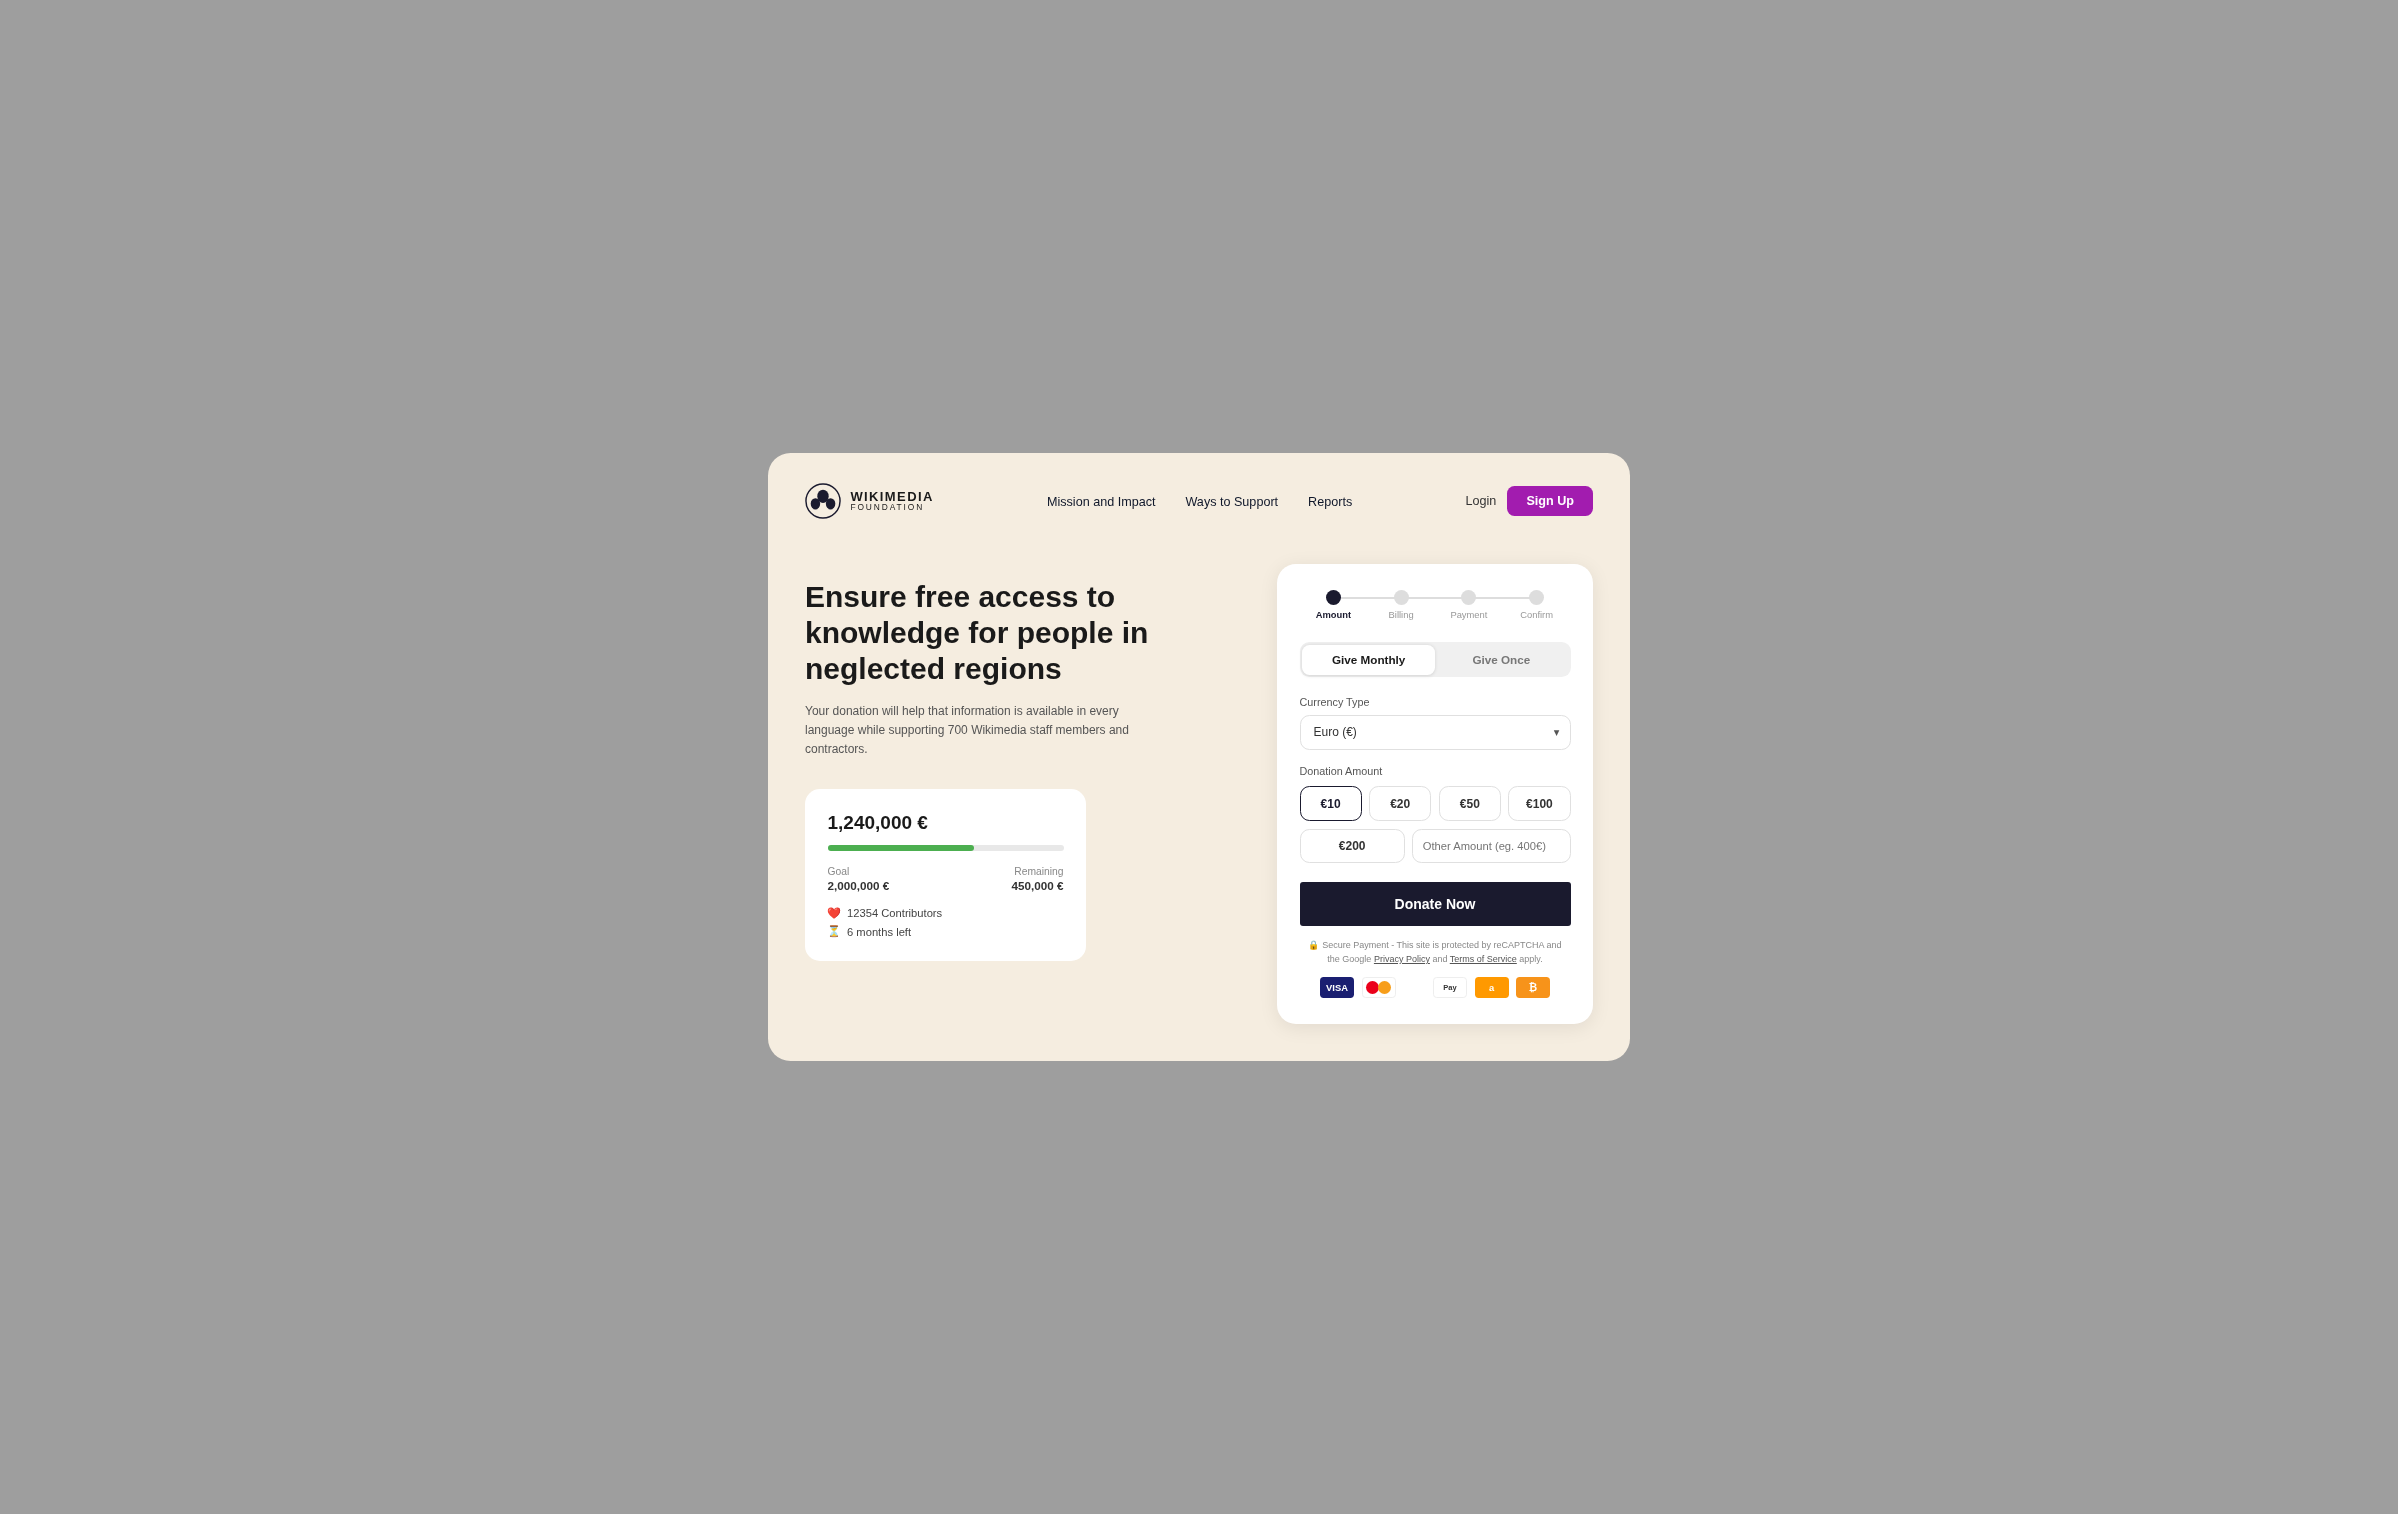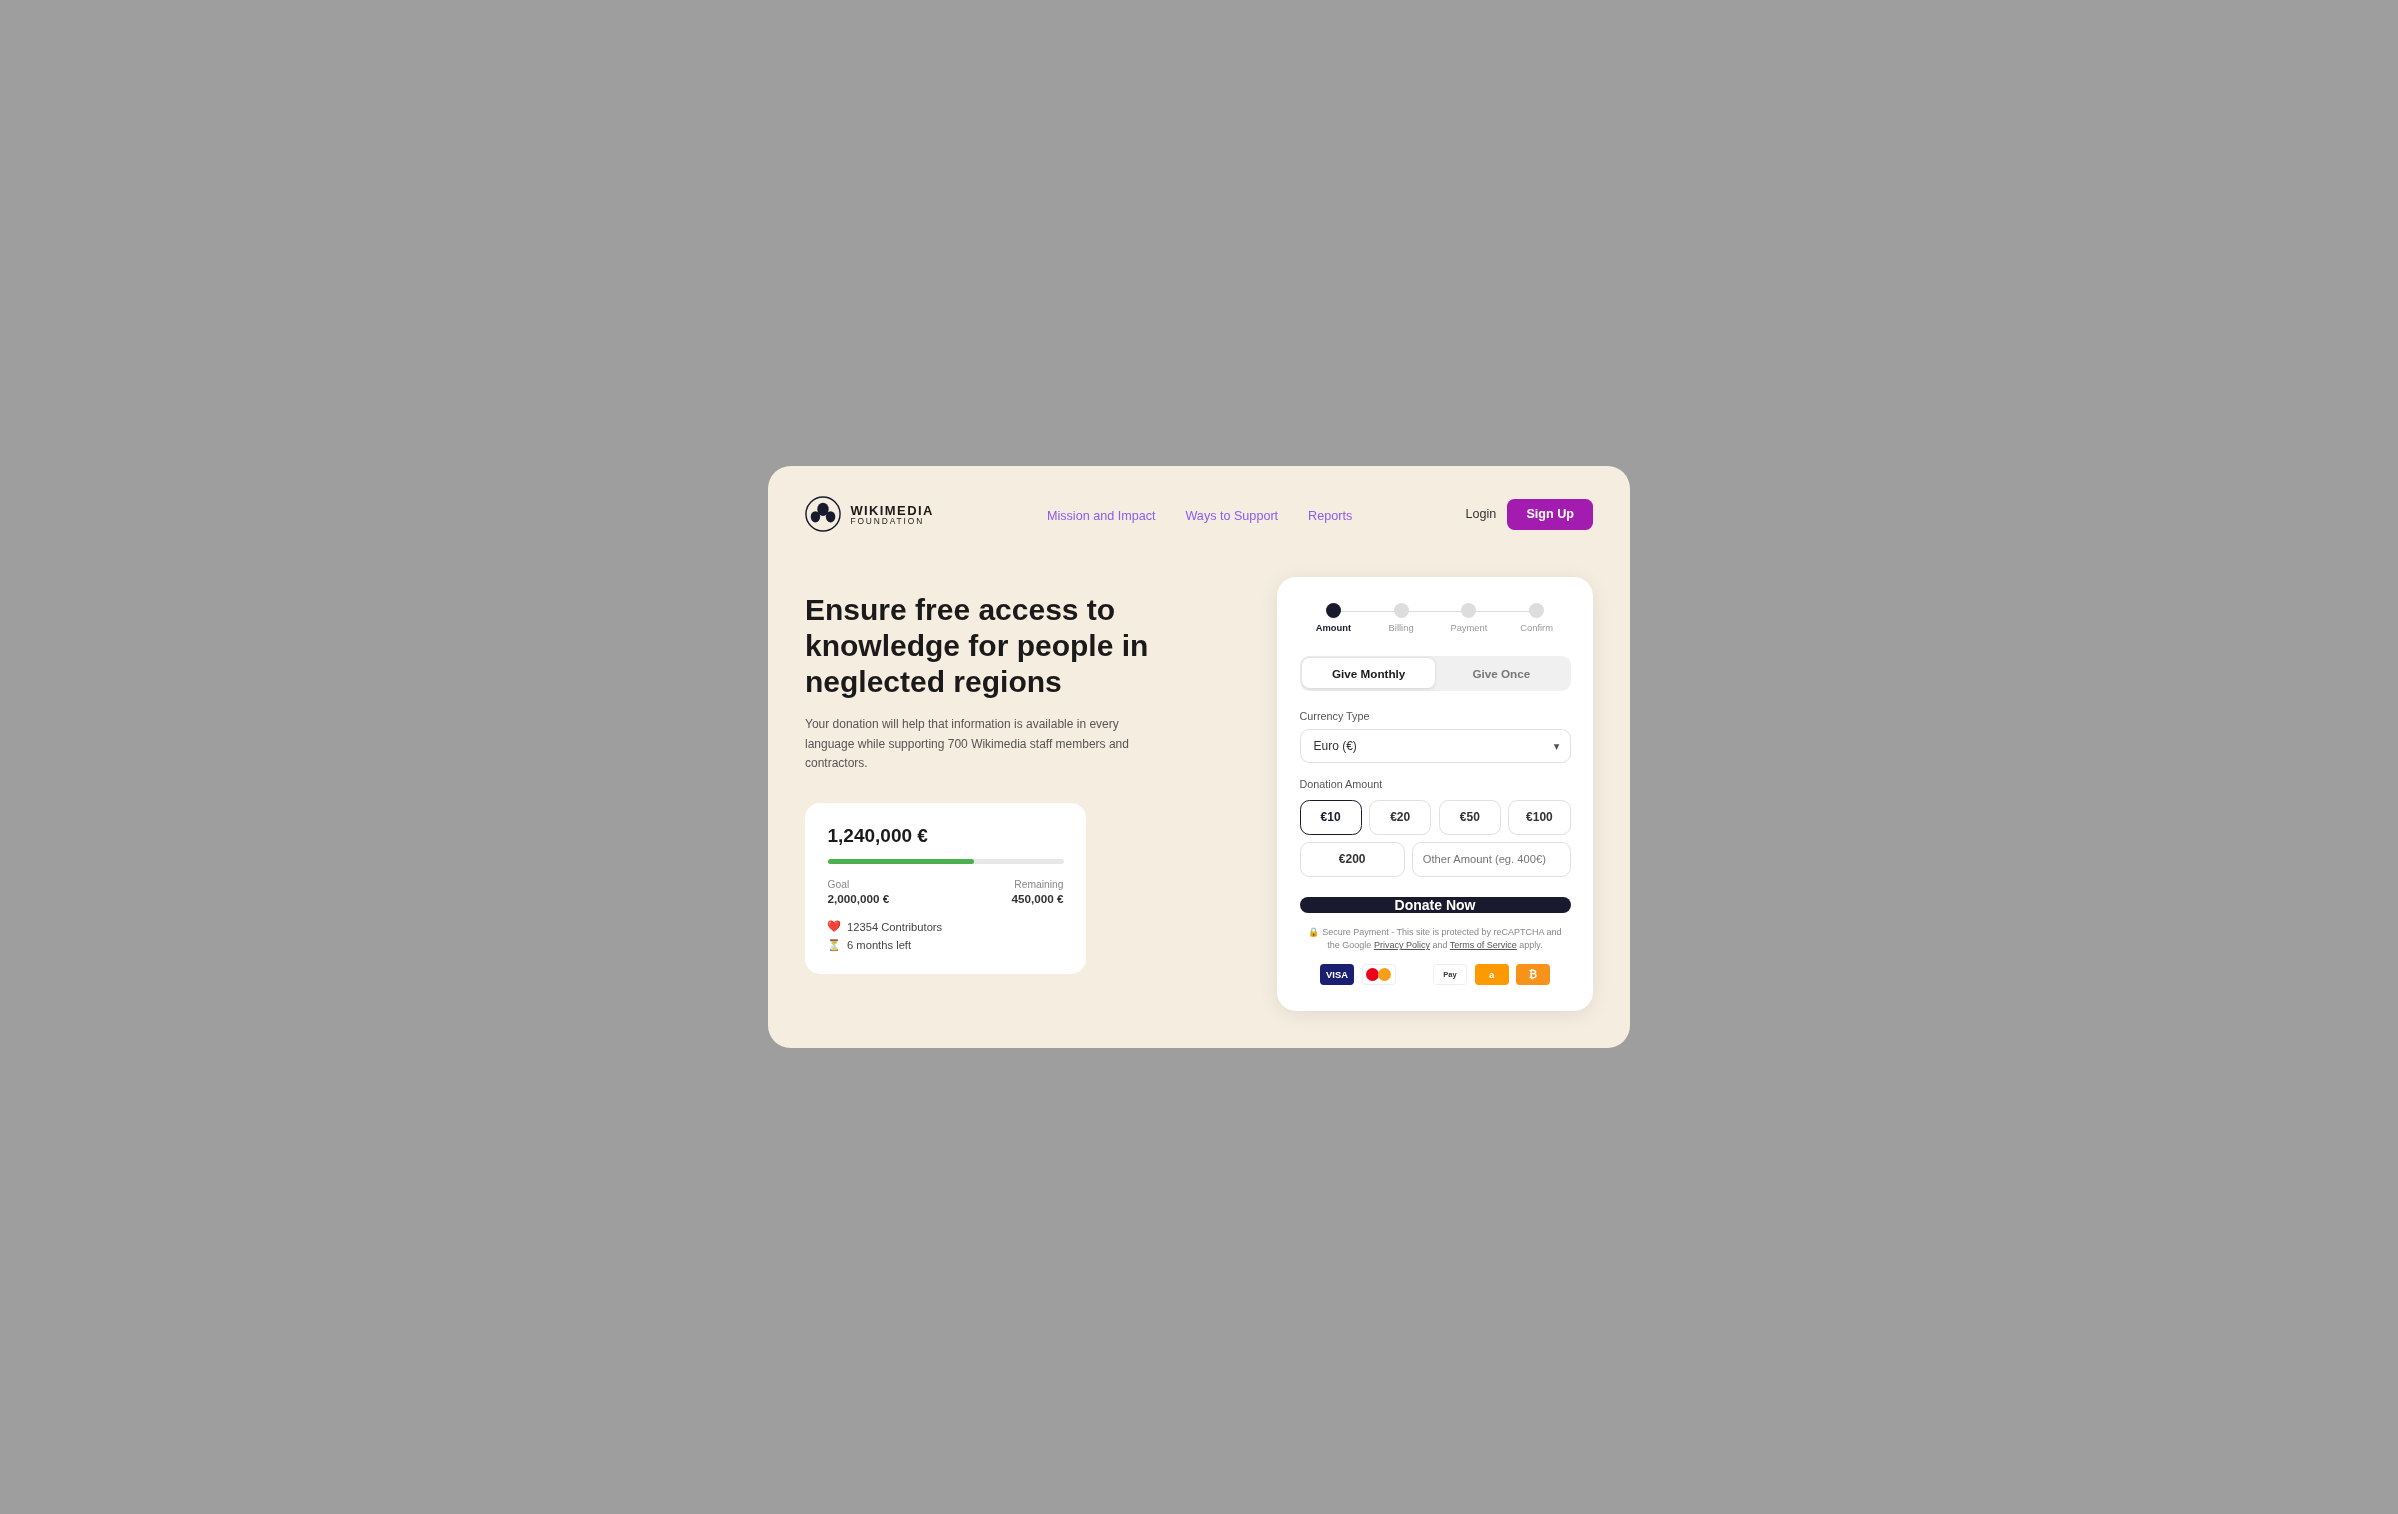--- a/index.html
+++ b/index.html
@@ -51,21 +51,21 @@
       color: #1a1a1a;
       font-weight: 500;
     }
     .nav-links {
       display: flex;
       gap: 30px;
       list-style: none;
     }
     .nav-links li a {
       text-decoration: none;
-      color: #8b5cf6;
+      color: #0f172a;
       font-size: 12.6px;
       font-weight: 500;
     }
     .nav-actions {
       display: flex;
       gap: 11.2px;
       align-items: center;
     }
     .btn-login {
       background: none;
@@ -319,21 +319,22 @@
       background: #fff;
       outline: none;
       width: 100%;
     }
     
     .btn-donate {
       width: 100%;
       background: #1a1a2e;
       color: #fff;
       border: none;
-      border-radius: 18px;
+      border-radius: 3px;
+      padding: 14px;
       font-size: 14px;
       font-weight: 700;
       cursor: pointer;
       margin-bottom: 13px;
     }
     
     .secure-text {
       font-size: 9px;
       color: #888;
       text-align: center;

